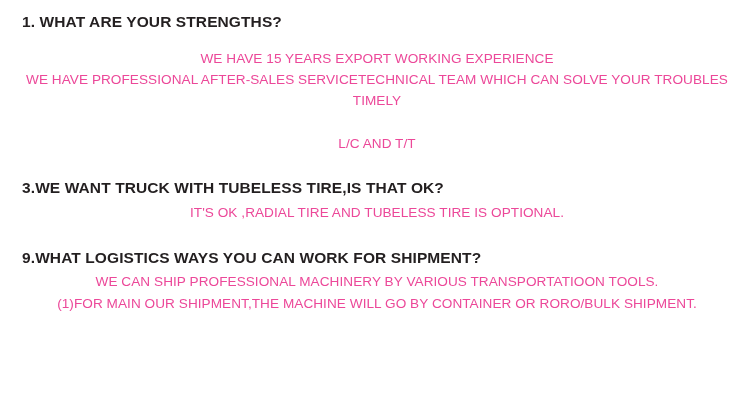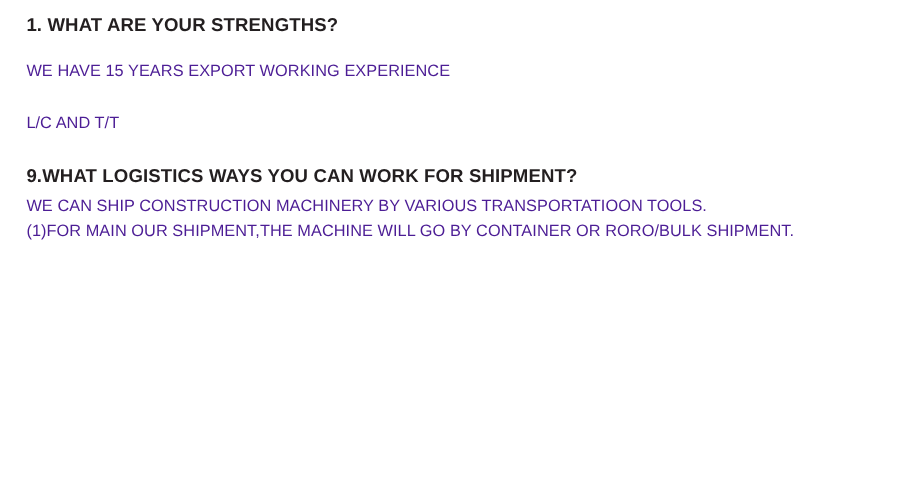--- a/index.html
+++ b/index.html
@@ -33,23 +33,24 @@
   .question {
     font-size: 15.5px;
     font-weight: bold;
     letter-spacing: 0.1px;
     color: #231f20;
     line-height: 1.25;
   }
   .answer {
     font-size: 13.6px;
     font-weight: normal;
-    color: #4c1d95;
+    color: #ec4899;
     line-height: 1.52;
     letter-spacing: 0.05px;
+    text-align: center;
   }
   .answer .line {
     display: block;
     white-space: pre-wrap;
   }
 
   
   .b1 { margin-top: 2px; }
   .b1 .answer { margin-top: 18px; }
 
@@ -69,35 +70,40 @@
 </head>
 <body>
 
 <div class="page">
   <div class="faq">
 
     <div class="qa-block b1">
       <div class="question">1. WHAT ARE YOUR STRENGTHS?</div>
       <div class="answer">
         <span class="line">WE HAVE 15 YEARS EXPORT WORKING EXPERIENCE</span>
+        <span class="line">WE HAVE PROFESSIONAL AFTER-SALES SERVICETECHNICAL TEAM WHICH CAN SOLVE YOUR TROUBLES TIMELY</span>
       </div>
     </div>
 
     <div class="qa-block b2">
       <div class="answer">
         <span class="line">L/C AND T/T</span>
       </div>
     </div>
 
     <div class="qa-block b3">
+      <div class="question">3.WE WANT TRUCK WITH TUBELESS TIRE,IS THAT OK?</div>
+      <div class="answer">
+        <span class="line">IT'S OK ,RADIAL TIRE AND TUBELESS TIRE IS OPTIONAL.</span>
+      </div>
     </div>
 
     <div class="qa-block b4">
       <div class="question">9.WHAT LOGISTICS WAYS YOU CAN WORK FOR SHIPMENT?</div>
       <div class="answer">
-        <span class="line">WE CAN SHIP CONSTRUCTION MACHINERY BY VARIOUS TRANSPORTATIOON TOOLS.</span>
+        <span class="line">WE CAN SHIP PROFESSIONAL MACHINERY BY VARIOUS TRANSPORTATIOON TOOLS.</span>
         <span class="line">(1)FOR MAIN OUR SHIPMENT,THE MACHINE WILL GO BY CONTAINER OR RORO/BULK SHIPMENT.</span>
 
       </div>
     </div>
 
   </div>
 </div>
 
 </body></html>

